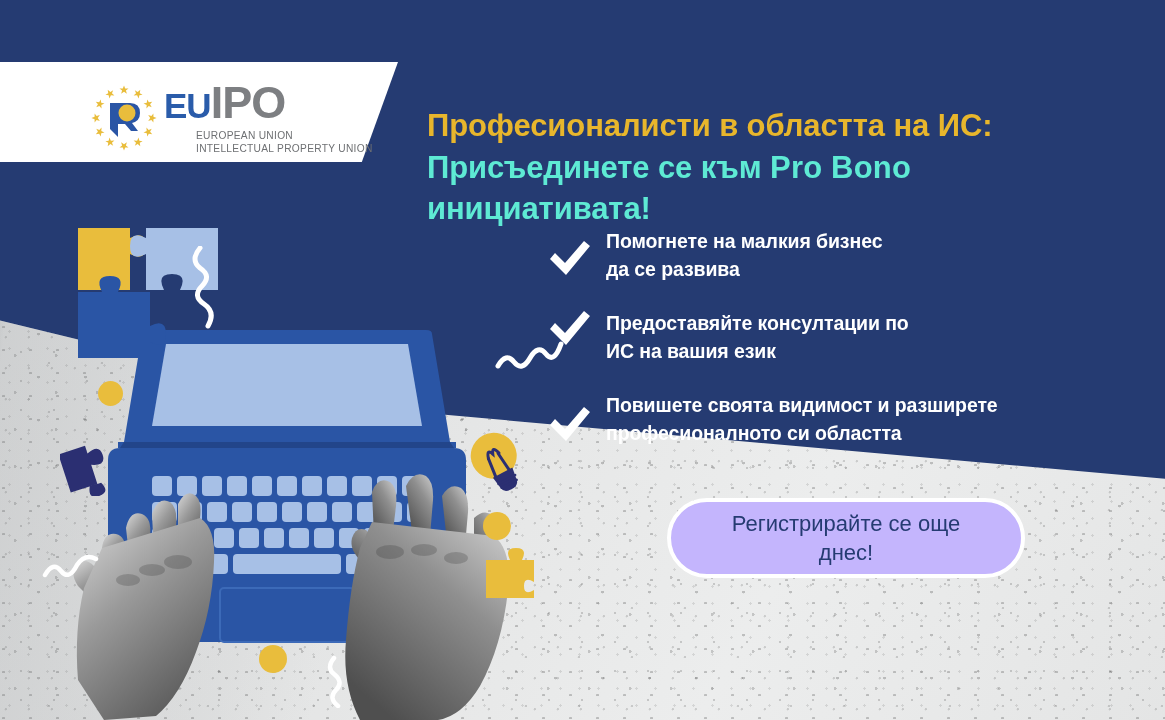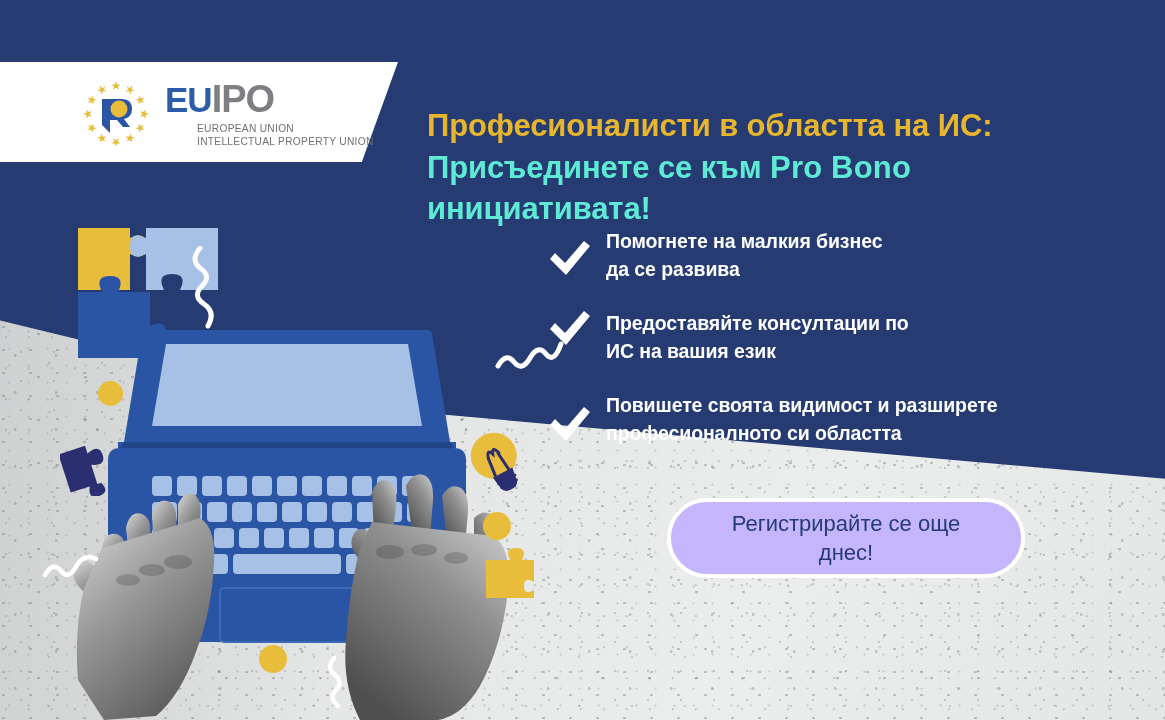--- a/index.html
+++ b/index.html
@@ -56,35 +56,35 @@
   
   .header-band {
     position: absolute;
     left: -4px; top: 62px;
     width: 402px; height: 100px;
     background: #ffffff;
     clip-path: polygon(0 0, 100% 0, 91% 100%, 0 100%);
   }
   .logo-wrap {
     position: absolute;
-    left: 78px; top: 80px;
+    left: 86px; top: 80px;
     display: flex;
     align-items: center;
-    gap: 11px;
+    gap: 2px;
   }
   .eu-emblem { position: relative; width: 76px; height: 66px; }
   .eu-emblem svg { display: block; }
   .logo-text { display: flex; flex-direction: column; }
   .logo-word { display: flex; align-items: baseline; line-height: 1; }
   .logo-eu {
     font-size: 35px; font-weight: bold; color: #2a5caa;
     letter-spacing: -1px; font-family: "Liberation Sans", sans-serif;
   }
   .logo-ipo {
-    font-size: 38px; font-weight: bold; color: #7d7f82;
+    font-size: 45px; font-weight: bold; color: #7d7f82;
     letter-spacing: -1px; font-family: "Liberation Sans", sans-serif;
   }
   .logo-sub1, .logo-sub2 {
     font-size: 10.2px; color: #6e7073; letter-spacing: .3px;
     font-family: "Liberation Sans", sans-serif; line-height: 1.28; margin-left: 32px;
   }
   .logo-sub1 { margin-top: 4px; }
 
   
   .headline {

